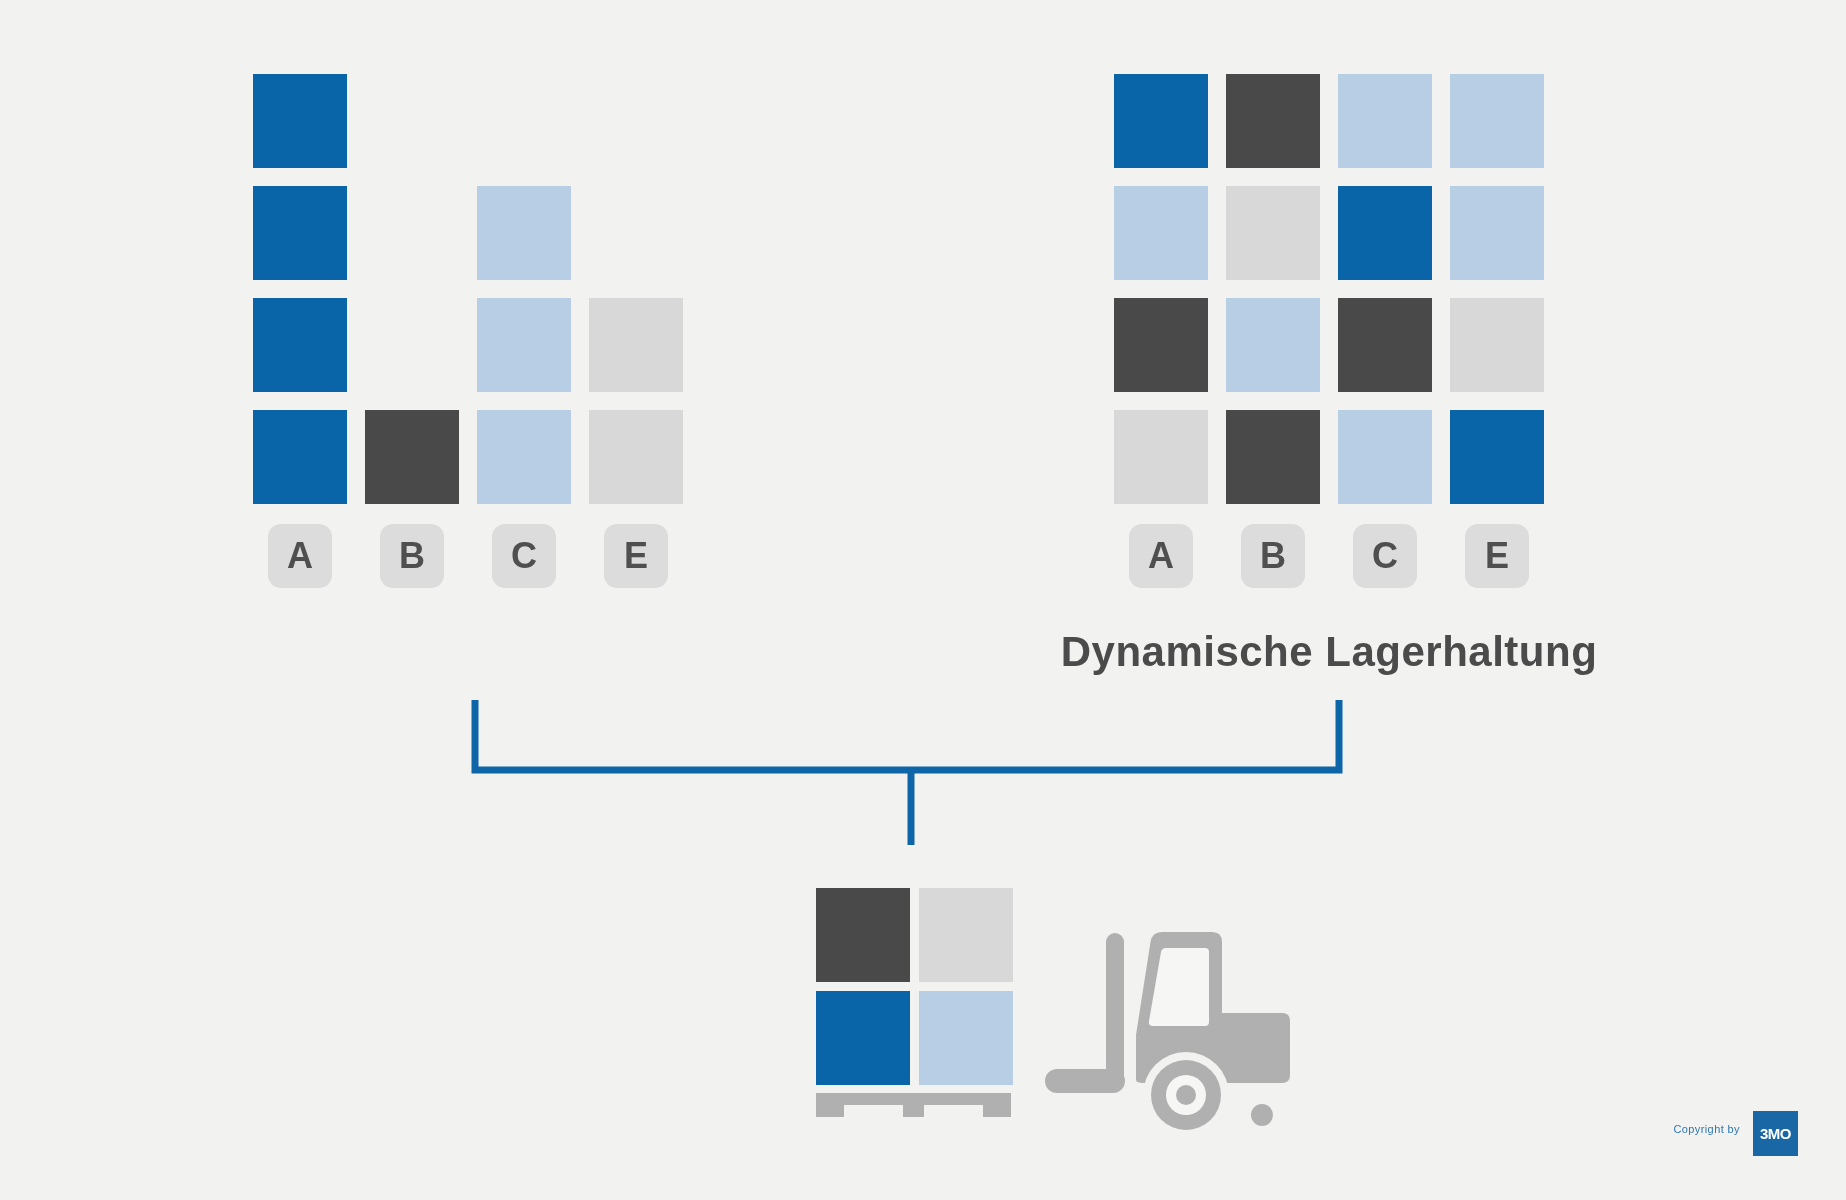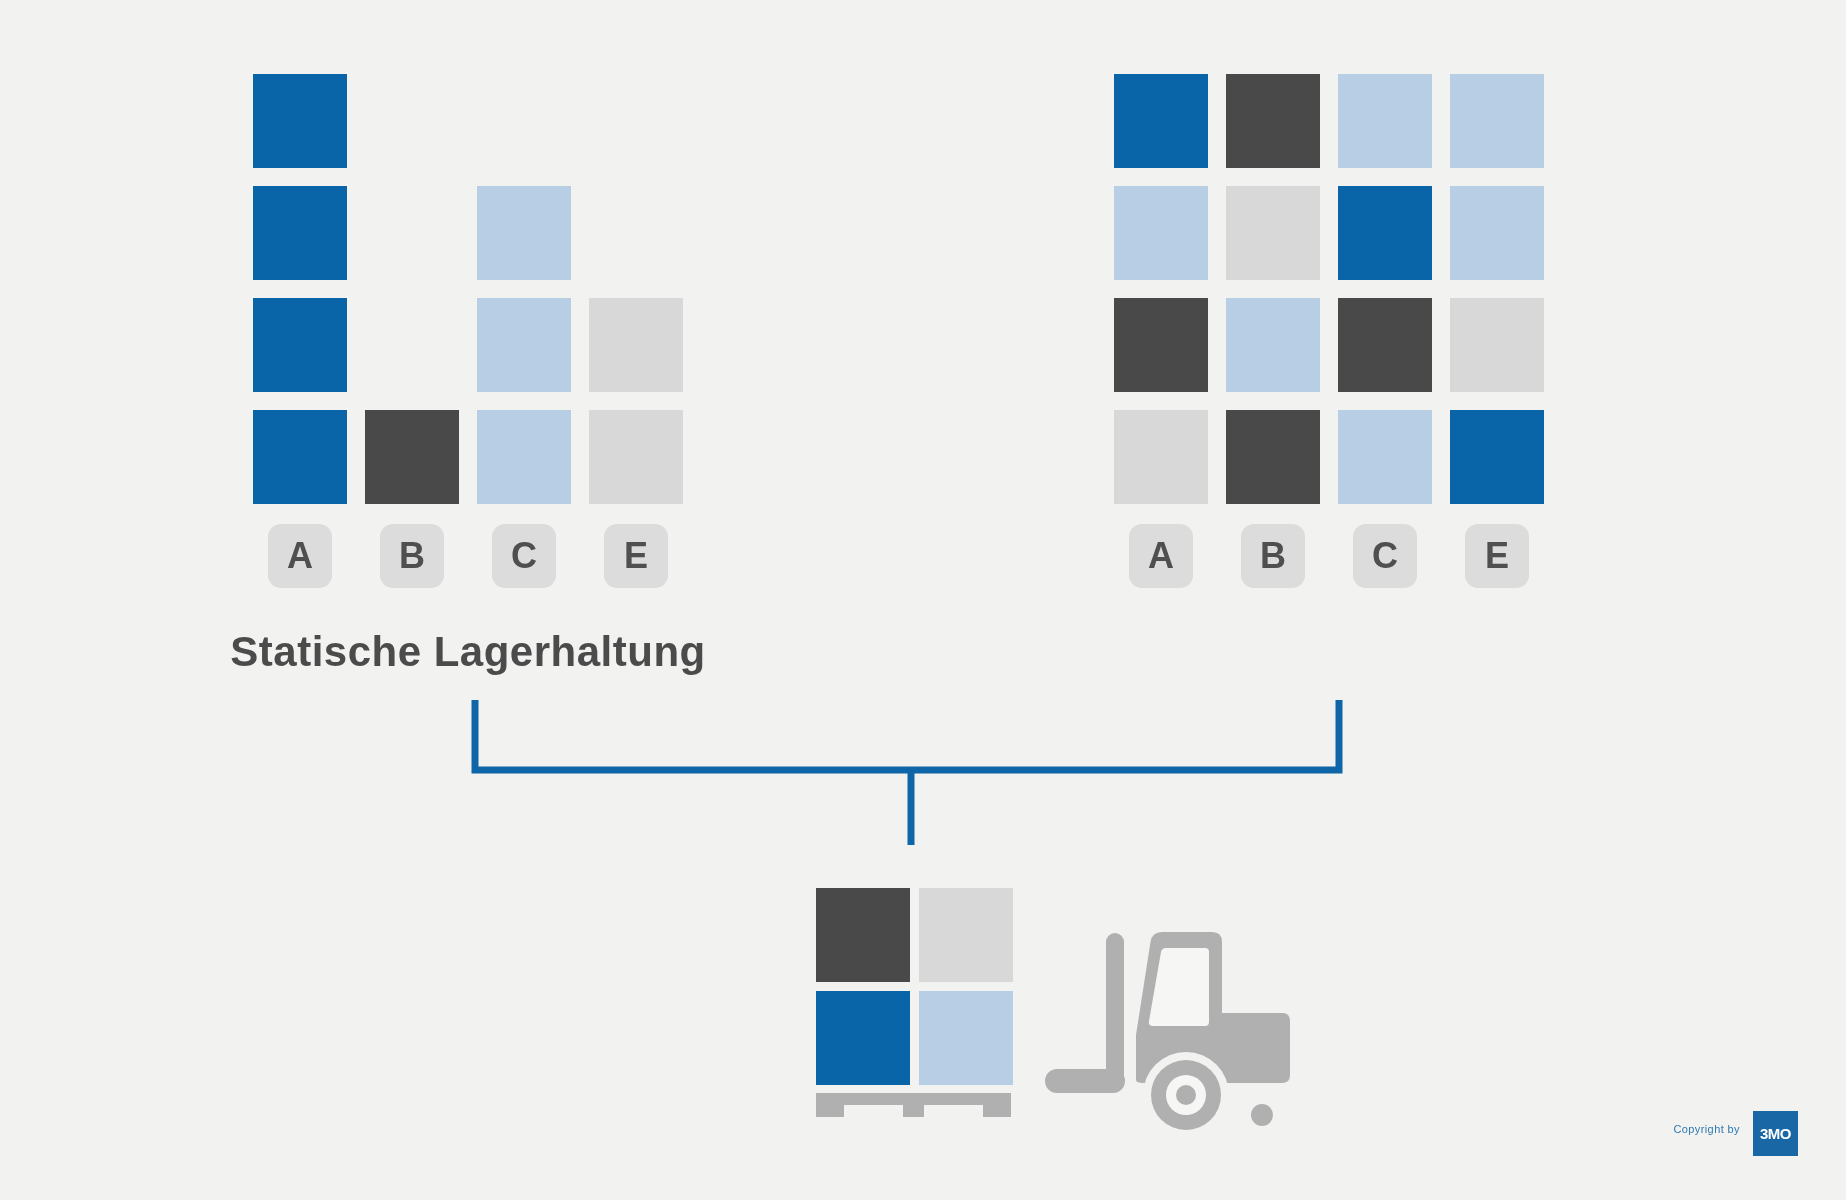--- a/index.html
+++ b/index.html
@@ -117,21 +117,21 @@
       <div class="badge">C</div>
       <div class="badge">E</div>
     </div>
   <div class="labels-row" style="left:1114px;top:524px;">
       <div class="badge">A</div>
       <div class="badge">B</div>
       <div class="badge">C</div>
       <div class="badge">E</div>
     </div>
 
-  <div class="title" style="left:118px;top:628px;">Statische Lagerhaltung</div>
+  <div class="title" style="left:979px;top:628px;">Dynamische Lagerhaltung</div>
 
   <div class="pallet-grid" style="left:816px;top:888px;">
       <div class="cell" style="background: var(--dark);"></div>
       <div class="cell" style="background: var(--lightgray);"></div>
       <div class="cell" style="background: var(--blue);"></div>
       <div class="cell" style="background: var(--lightblue);"></div>
     </div>
 
   <svg class="overlay" width="1846" height="1200" viewBox="0 0 1846 1200">
 

